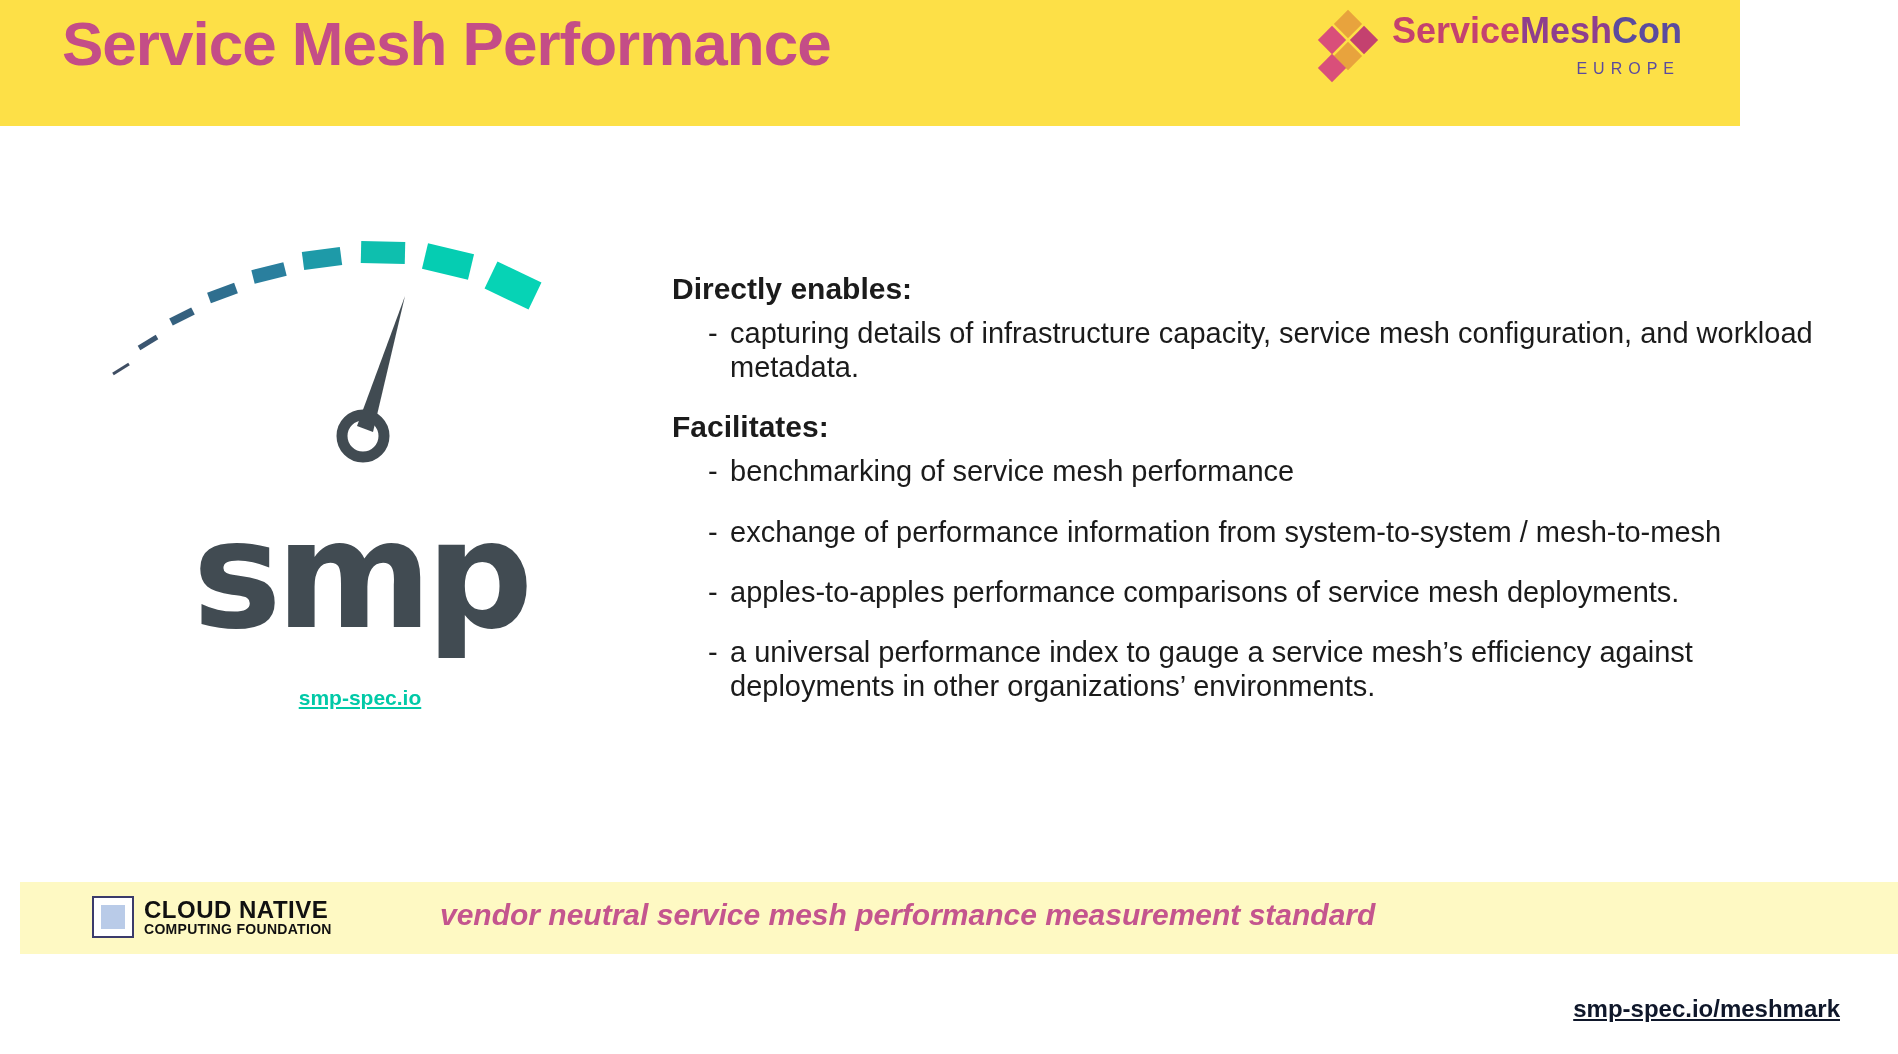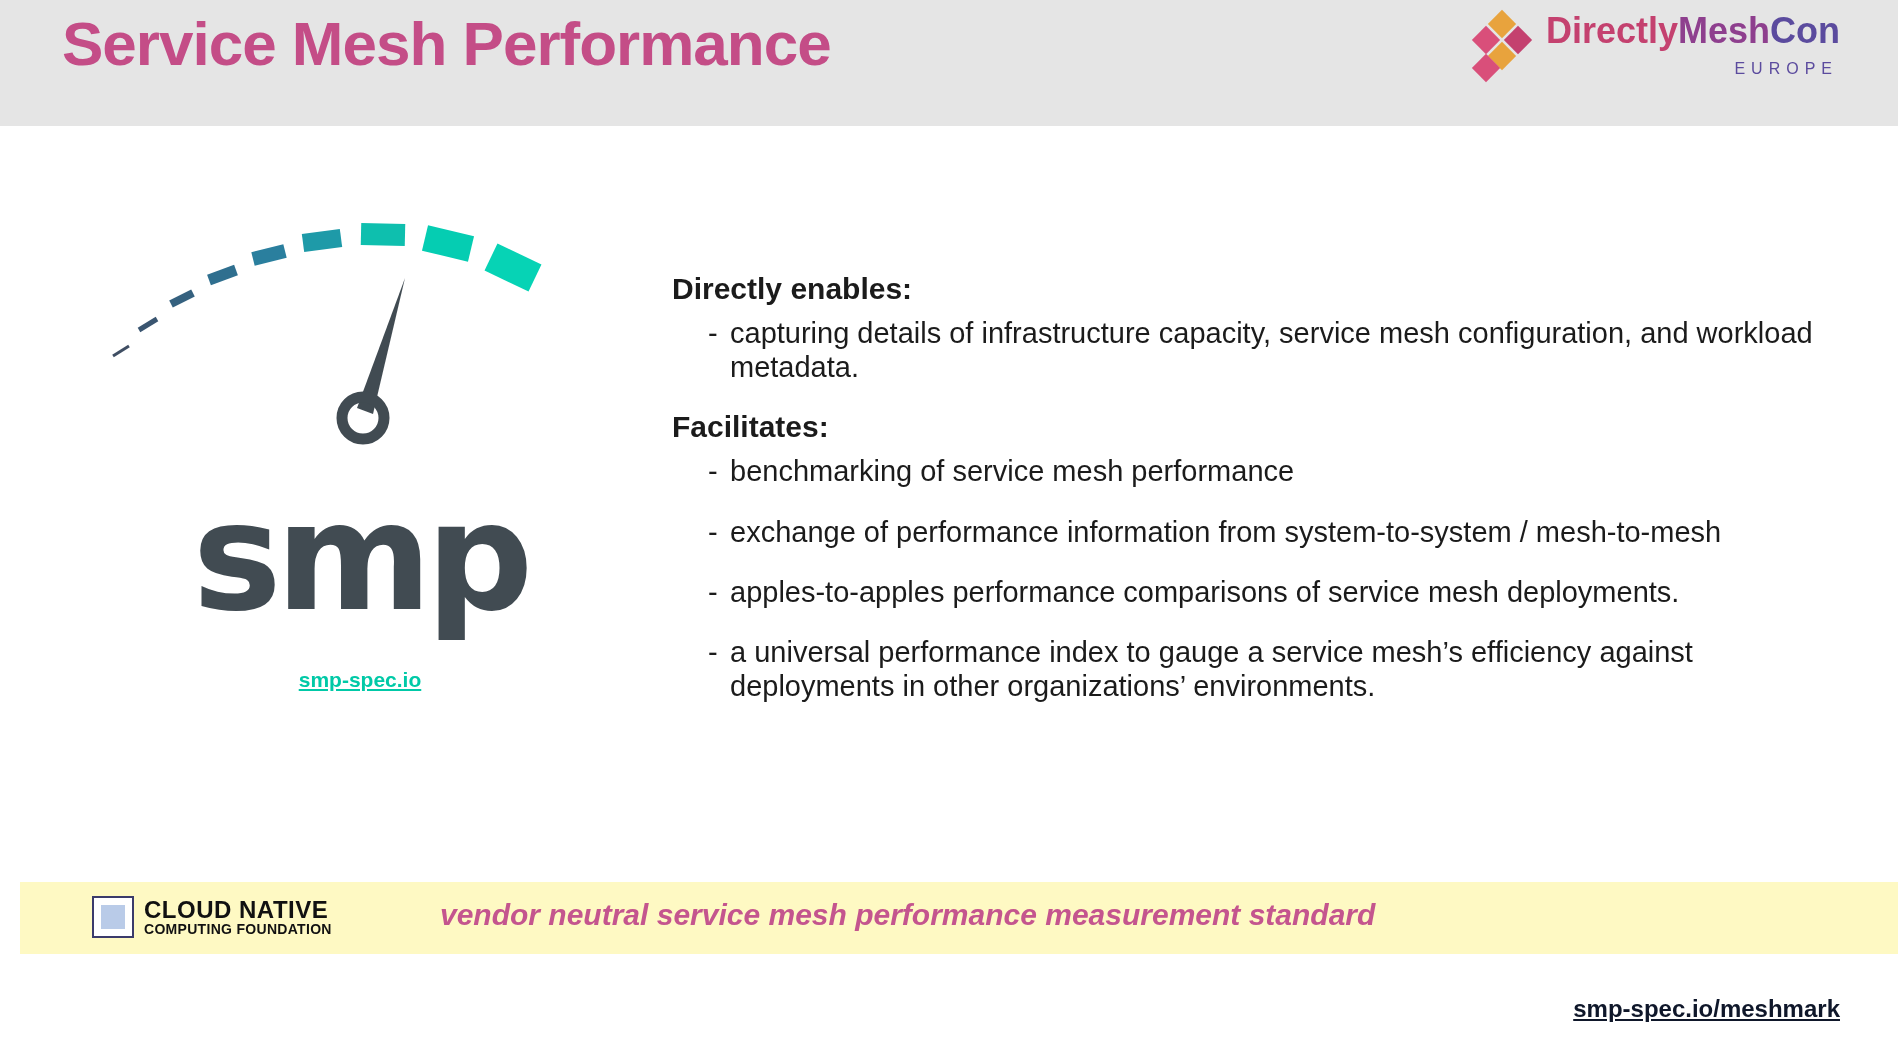--- a/index.html
+++ b/index.html
@@ -12,23 +12,23 @@
     height: 1054px;
     position: relative;
     font-family: "Liberation Sans", sans-serif;
     overflow: hidden;
   }
 
   
   .header {
     position: absolute;
     left: 0; top: 0;
-    width: 1898px;
+    width: 1740px;
     height: 126px;
-    background: #e5e5e5;
+    background: #fde047;
     box-sizing: border-box;
   }
   .header-title {
     position: absolute;
     left: 62px;
     top: 8px;
     font-size: 62px;
     font-weight: bold;
     color: #c44d87;
     letter-spacing: -1px;
@@ -71,21 +71,21 @@
     margin-right: 2px;
   }
 
   
   .dsq { position: absolute; width: 20px; height: 20px; transform: rotate(45deg); }
 
   
   .left-panel {
     position: absolute;
     left: 95px;
-    top: 218px;
+    top: 236px;
     width: 530px;
   }
   .gauge-wrap {
     position: relative;
     width: 500px;
     height: 260px;
     margin-left: 10px;
   }
   .smp-logo {
     text-align: center;
@@ -205,21 +205,21 @@
   <div class="brand">
     <div class="brand-logo">
       <span class="dsq" style="left:20px; top:0px;  background:#e8a33d;"></span>
       <span class="dsq" style="left:4px;  top:16px; background:#d94f7a;"></span>
       <span class="dsq" style="left:36px; top:16px; background:#c4416f;"></span>
       <span class="dsq" style="left:20px; top:32px; background:#e8a33d;"></span>
       <span class="dsq" style="left:4px;  top:44px; background:#d94f7a;"></span>
     </div>
     <div class="brand-text-wrap">
       <div class="brand-name">
-        <span class="svc">Directly</span><span class="mesh">Mesh</span><span class="con">Con</span>
+        <span class="svc">Service</span><span class="mesh">Mesh</span><span class="con">Con</span>
       </div>
       <div class="brand-sub">EUROPE</div>
     </div>
   </div>
 </div>
 
 <div class="left-panel">
   <div class="gauge-wrap">
     <svg width="500" height="260" viewBox="0 0 500 260" xmlns="http://www.w3.org/2000/svg">
 

